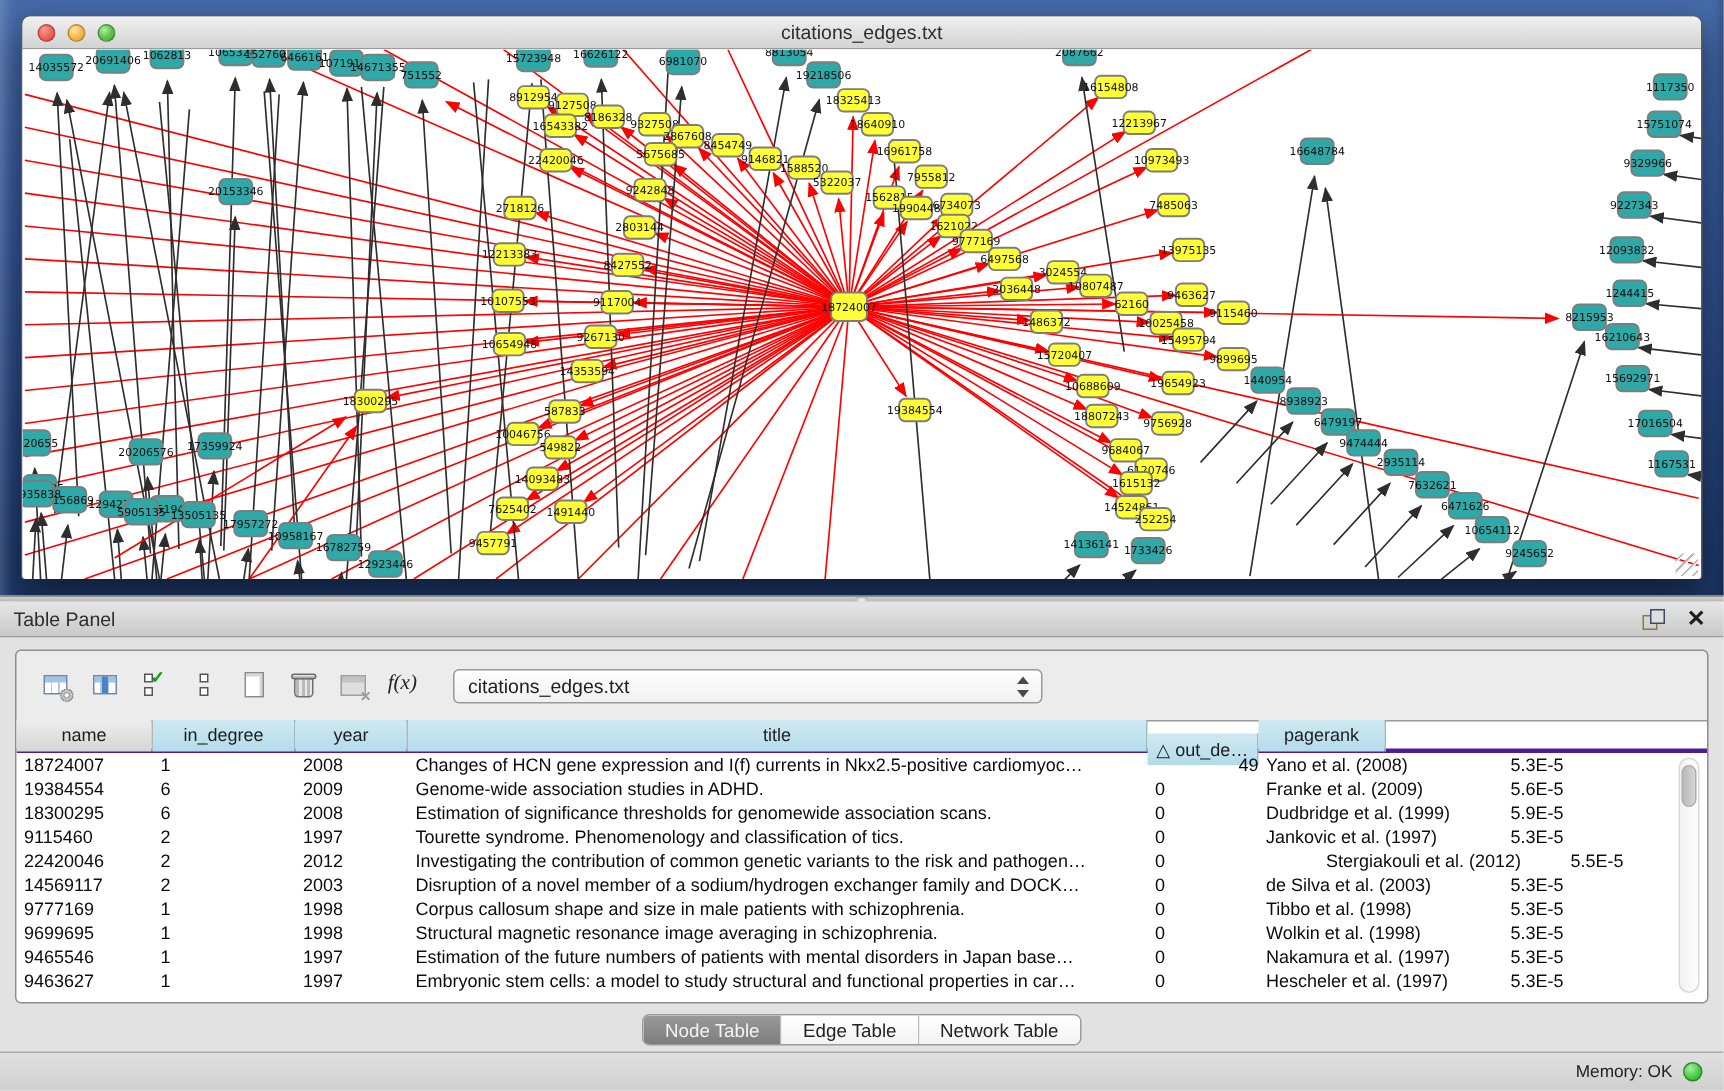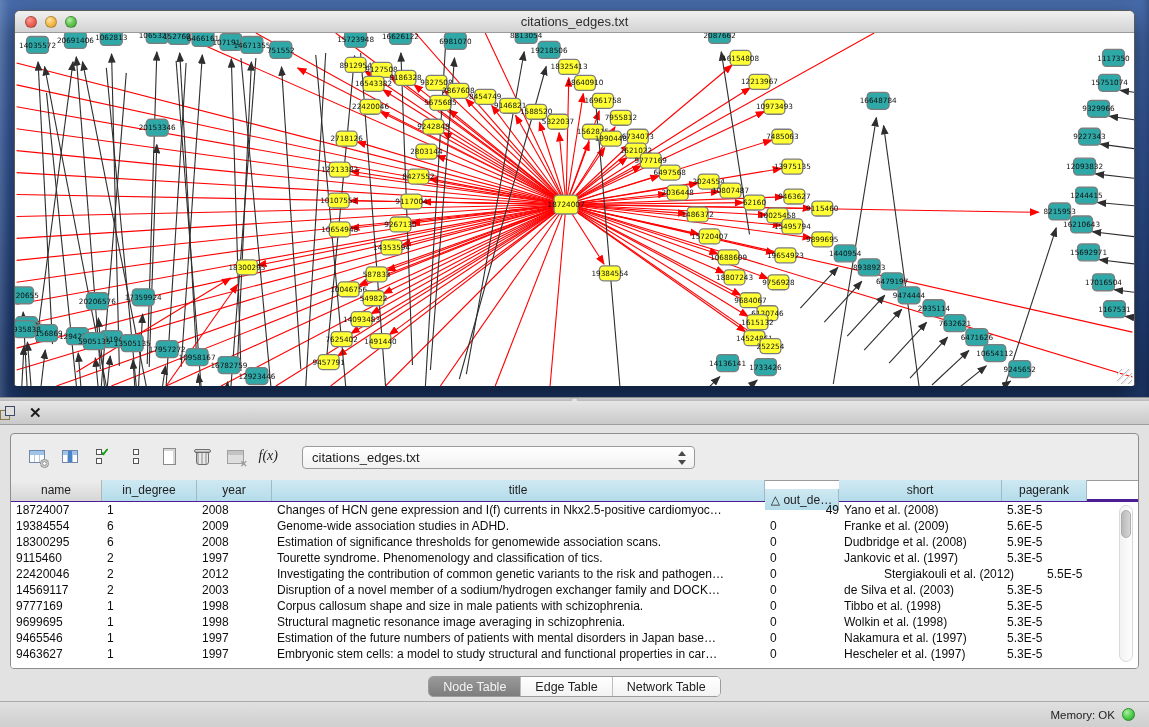--- a/index.html
+++ b/index.html
@@ -777,20 +777,21 @@
       <div class="resize-grip"></div>
     </div>
   </div>
 </div>
 
 <div class="splitter">
     <div class="dimple"></div>
   </div>
 
 <div class="tp-header">
+  <div class="tp-title">Table Panel</div>
   <div class="tp-float" title=""></div>
   <div class="tp-close">✕</div>
 </div>
 
 <div class="panel-body">
   <div class="panel-box">
     <div class="toolbar" id="toolbar">
 
     <div class="tb-btn">
           <span class="tbi">
@@ -845,21 +846,20 @@
           <span class="dd-arrows"></span>
         </div>
       </div>
     <div class="table-wrap">
       <div class="thead" id="thead">
           <div class="th gray" style="width: 91px;">name</div>
           <div class="th" style="width: 95px;">in_degree</div>
           <div class="th" style="width: 75px;">year</div>
           <div class="th" style="width: 493px;">title</div>
           <div class="th" style="width: 74px; margin-top: 19px;">△ out_de…</div>
-          <div class="th" style="width: 163px;">short</div>
           <div class="th" style="width: 85px;">pagerank</div>
         </div>
       <div id="tbody">
           <div class="trow">
             <div class="td" style="width: 91px;">18724007</div>
             <div class="td" style="width: 95px;">1</div>
             <div class="td" style="width: 75px;">2008</div>
             <div class="td" style="width: 493px;">Changes of HCN gene expression and I(f) currents in Nkx2.5-positive cardiomyoc…</div>
             <div class="td" style="width: 74px; text-align: right;">49</div>
             <div class="td" style="width: 163px;">Yano et al. (2008)</div>
@@ -873,21 +873,21 @@
             <div class="td" style="width: 74px;">0</div>
             <div class="td" style="width: 163px;">Franke et al. (2009)</div>
             <div class="td" style="width: 85px;">5.6E-5</div>
           </div>
           <div class="trow">
             <div class="td" style="width: 91px;">18300295</div>
             <div class="td" style="width: 95px;">6</div>
             <div class="td" style="width: 75px;">2008</div>
             <div class="td" style="width: 493px;">Estimation of significance thresholds for genomewide association scans.</div>
             <div class="td" style="width: 74px;">0</div>
-            <div class="td" style="width: 163px;">Dudbridge et al. (2008)</div>
+            <div class="td" style="width: 163px;">Dudbridge et al. (1999)</div>
             <div class="td" style="width: 85px;">5.9E-5</div>
           </div>
           <div class="trow">
             <div class="td" style="width: 91px;">9115460</div>
             <div class="td" style="width: 95px;">2</div>
             <div class="td" style="width: 75px;">1997</div>
             <div class="td" style="width: 493px;">Tourette syndrome. Phenomenology and classification of tics.</div>
             <div class="td" style="width: 74px;">0</div>
             <div class="td" style="width: 163px;">Jankovic et al. (1997)</div>
             <div class="td" style="width: 85px;">5.3E-5</div>

